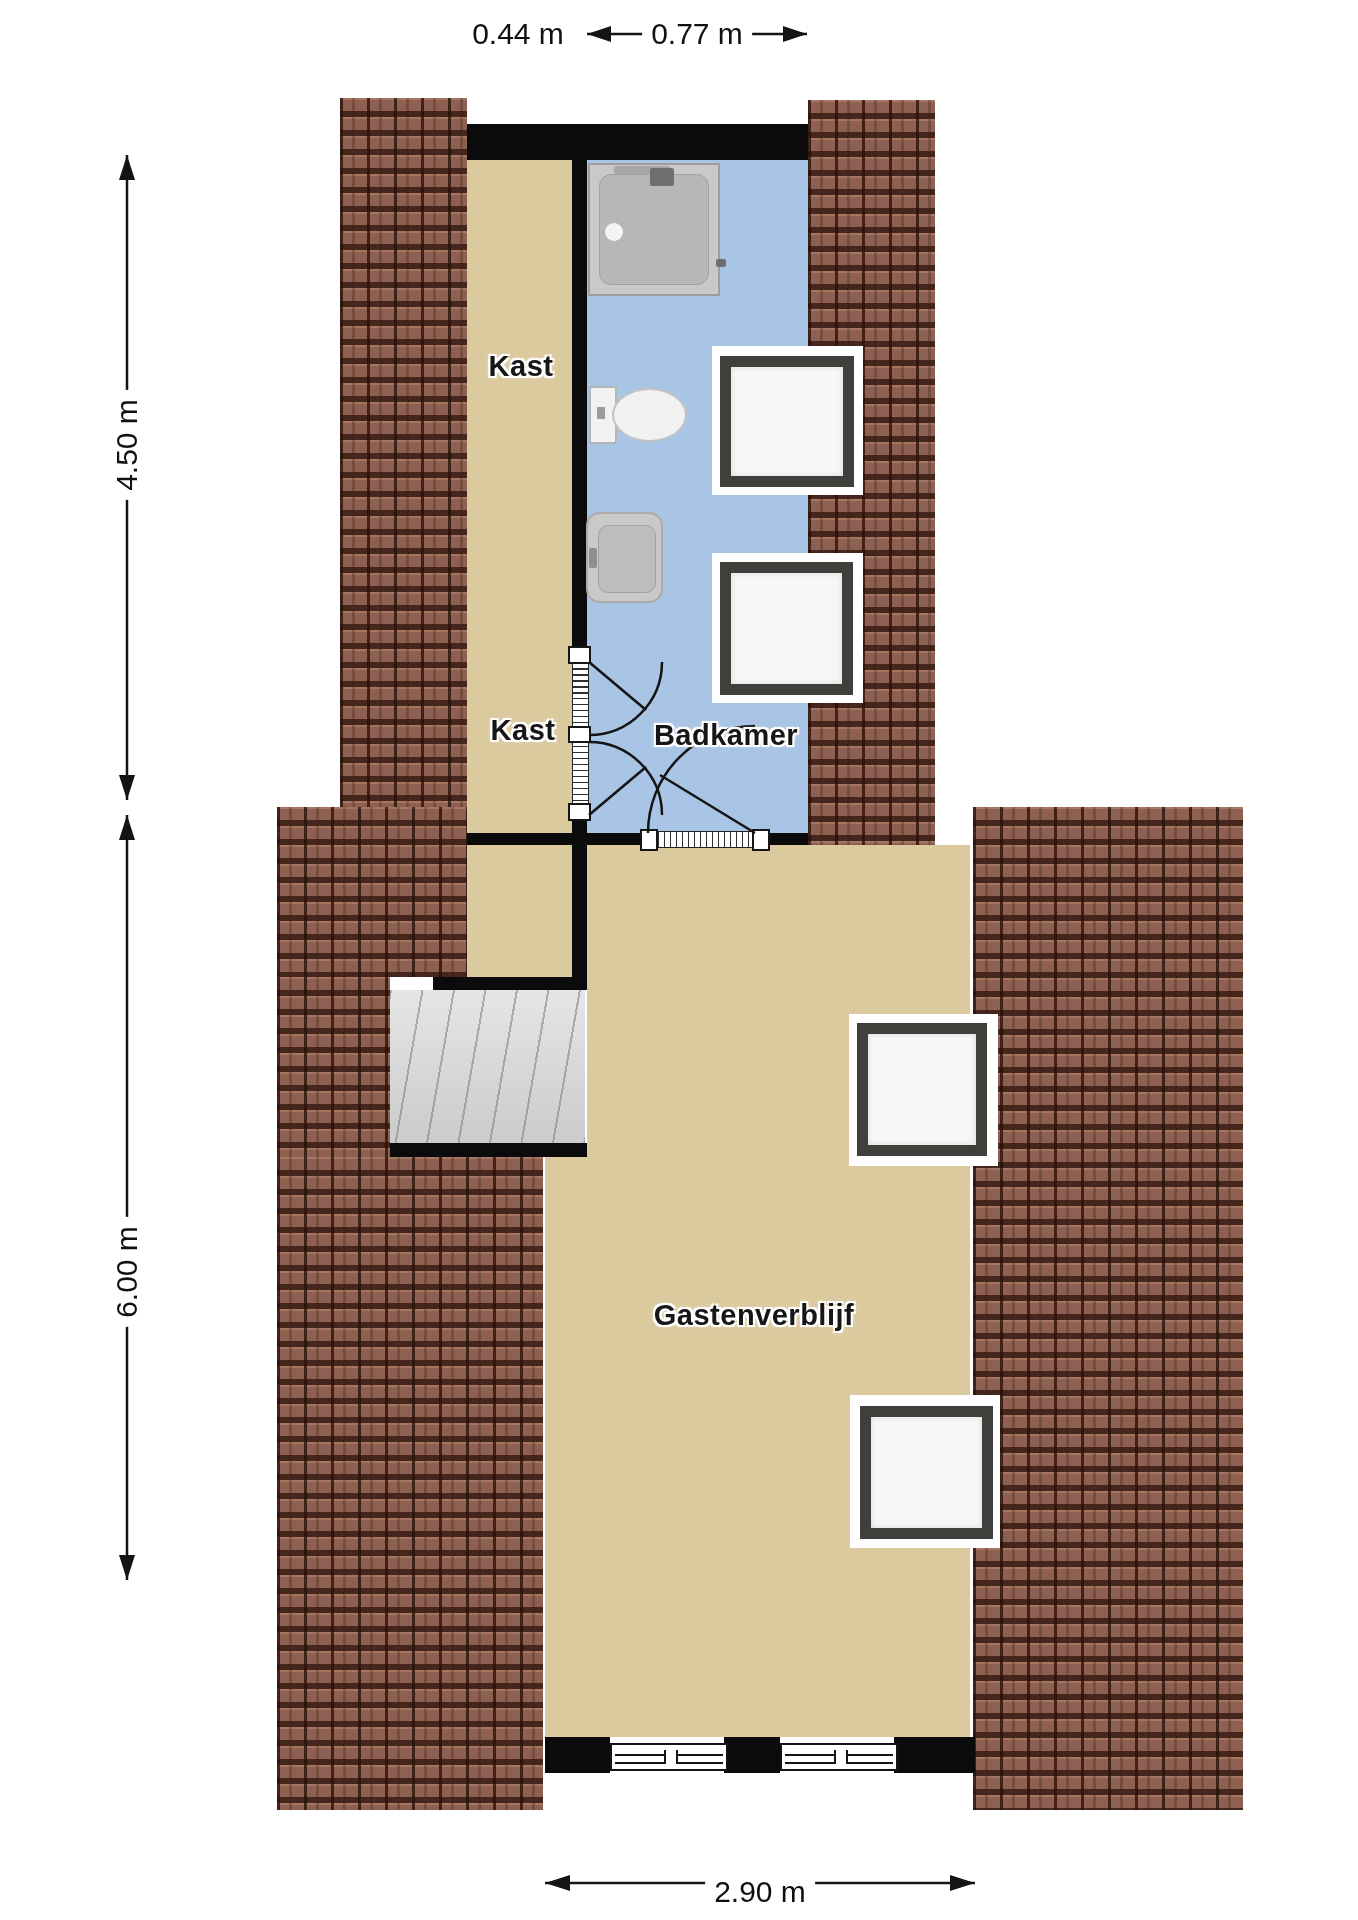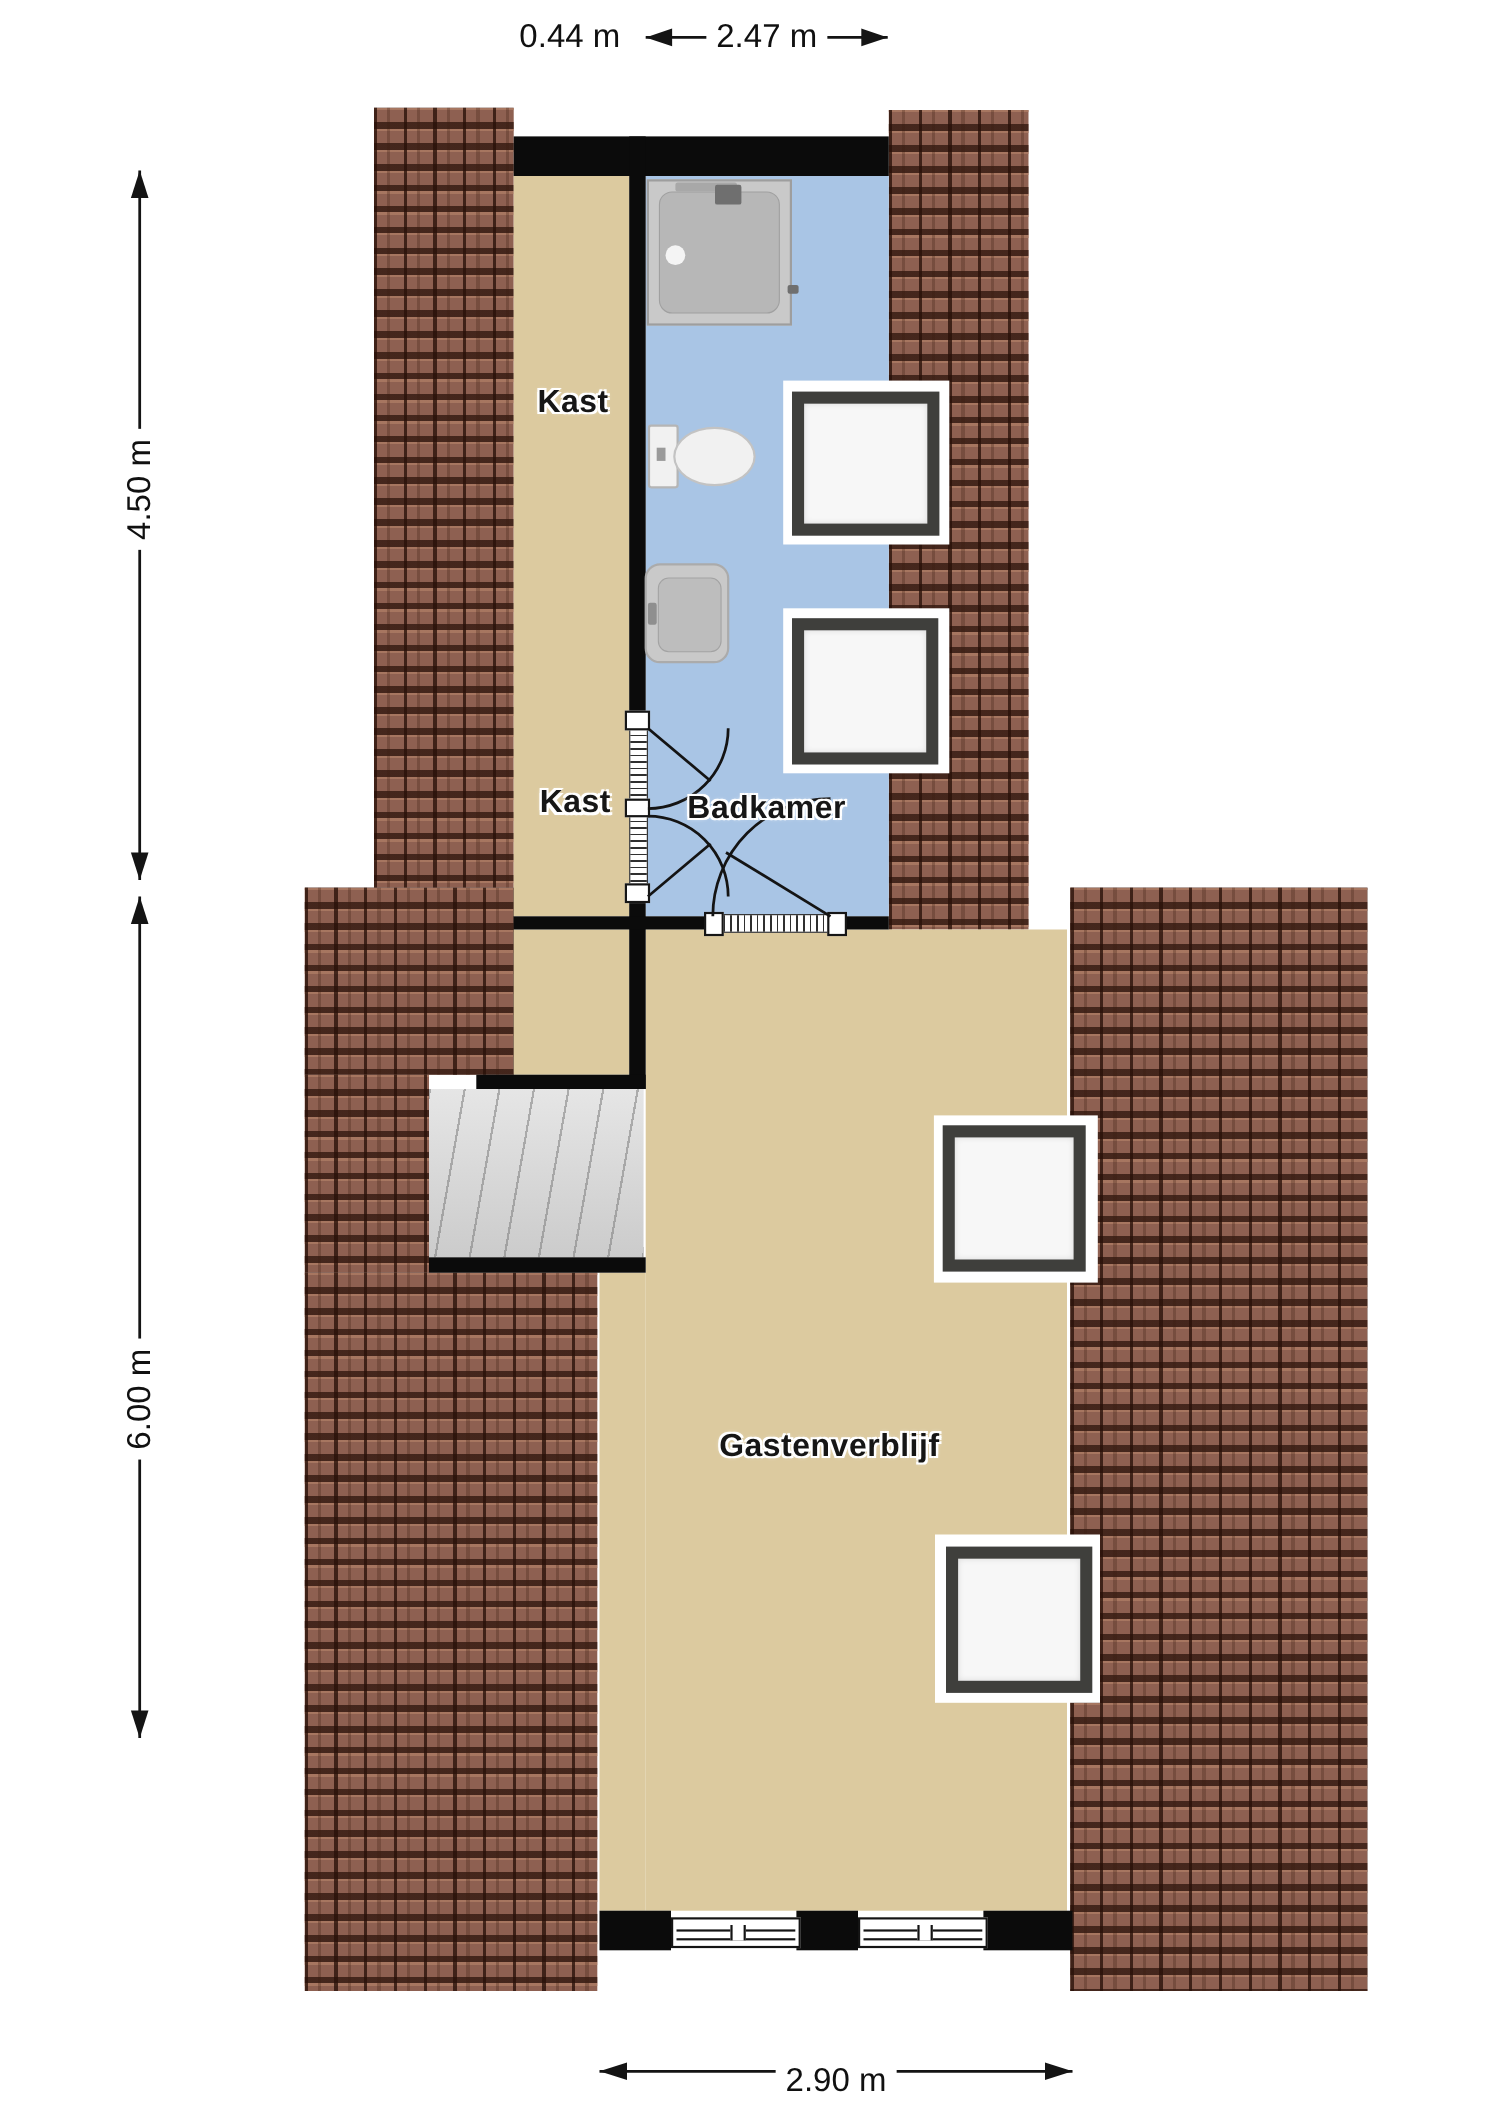--- a/index.html
+++ b/index.html
@@ -181,22 +181,22 @@
       <polygon points="127,800 119,775 135,775"></polygon>
       <polygon points="127,815 119,840 135,840"></polygon>
       <polygon points="127,1580 119,1555 135,1555"></polygon>
       <polygon points="545,1883 570,1875 570,1891"></polygon>
       <polygon points="975,1883 950,1875 950,1891"></polygon>
     </g>
   </svg>
 
   <div class="room-label" style="left:521px;top:366px;">Kast</div>
   <div class="room-label" style="left:523px;top:730px;">Kast</div>
-  <div class="room-label" style="left:697px;top:735px;">Badkamer</div>
+  <div class="room-label" style="left:726px;top:735px;">Badkamer</div>
   <div class="room-label" style="left:754px;top:1315px;">Gastenverblijf</div>
 
   <div class="dim-label" style="left:518px;top:34px;">0.44 m</div>
-  <div class="dim-label" style="left:697px;top:34px;">2.47 m</div>
+  <div class="dim-label" style="left:697px;top:34px;">0.77 m</div>
   <div class="dim-label vert" style="left:127px;top:445px;">4.50 m</div>
   <div class="dim-label vert" style="left:127px;top:1272px;">6.00 m</div>
   <div class="dim-label" style="left:760px;top:1892px;">2.90 m</div>
 
 </div>
 
 </body></html>

